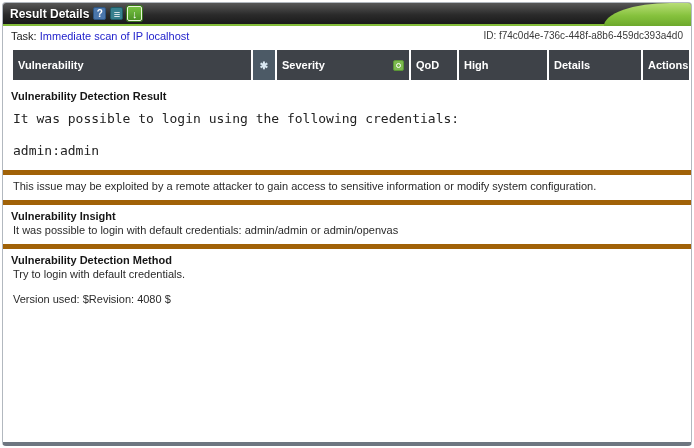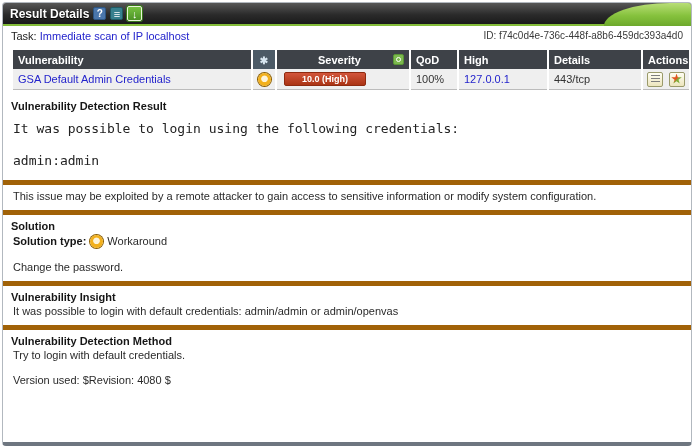--- a/index.html
+++ b/index.html
@@ -31,26 +31,26 @@
   .tb-export{ width:15px; height:15px; background:linear-gradient(#77c242,#4c9326); border:1px solid #e9f5da; box-shadow:0 0 0 1px #3a7a1c; line-height:14px; font-size:11px; }
   
   .taskrow{ flex:0 0 22px; display:flex; align-items:flex-start; justify-content:space-between; padding:4px 8px 2px; }
   .taskrow .left{ font-size:11px; color:#222; }
   a.link{ color:#2323cc; text-decoration:none; cursor:pointer; }
   .idtext{ font-size:10px; color:#3a3a3a;margin-left:28px; }
   
   table.results{ margin:2px 8px 0; width:calc(100% - 16px); border-collapse:separate; border-spacing:2px 0; table-layout:fixed; }
   th{
     background:#3e4248; color:#fff; font-size:11px; font-weight:bold; text-align:left;
-    padding:3px 5px; height:19px; white-space:nowrap;
+    padding:3px 5px; height:30px; white-space:nowrap;
   }
   th.col-st{ background:#4c5a66; text-align:center; padding:3px 2px; }
   td{ background:#efefef; font-size:11px; color:#333; padding:3px 5px; height:21px; border-bottom:1px solid #bcbcbc; }
   td.center{ text-align:center; padding:2px 1px; }
-  .sev-th{ display:flex; align-items:center; justify-content:space-between;margin-left:36px; }
+  .sev-th{ display:flex; align-items:center; justify-content:space-between; }
   .sev-toggle{ width:11px; height:11px; background:#7cb94e; border:1px solid #5a9636; border-radius:2px; display:inline-flex; align-items:center; justify-content:center; cursor:pointer; }
   .sev-toggle i{ display:block; width:5px; height:5px; border:1.5px solid #fff; border-radius:50%; }
   .st-head-icon{ color:#d8e6f0; font-size:10px; }
   .sev-badge{
     width:82px; height:14px; margin-left:2px; border-radius:2px;
     background:linear-gradient(#d2553b,#ab3414); border:1px solid #8f2a10;
     color:#fff; font-size:9px; font-weight:bold; text-align:center; line-height:12px;
   }
   .wa-icon{
     display:inline-block; width:13px; height:13px; border-radius:50%;
@@ -122,64 +122,37 @@
           <span class="sev-toggle">
                 <i></i>
               </span>
         </span>
       </th>
       <th>QoD</th>
       <th>High</th>
       <th>Details</th>
       <th>Actions</th>
     </tr>
-    <tr>
-      <td><a class="link">GSA Default Admin Credentials</a></td>
-      <td class="center"><span class="wa-icon"></span></td>
-      <td>
-            <div class="sev-badge">10.0 (High)</div>
-          </td>
-      <td>100%</td>
-      <td><a class="link">127.0.0.1</a></td>
-      <td>443/tcp</td>
-      <td class="center">
-        <span class="act-btn">
-              <span class="note-lines"></span>
-            </span>
-        <span class="act-btn">
-              <span class="ovr-star"></span>
-            </span>
-      </td>
-    </tr>
   </tbody>
     </table>
 
   <div class="sections">
 
 
     <div class="section">
       <div class="sec-h">Vulnerability Detection Result</div>
       <pre class="mono">It was possible to login using the following credentials:
 
 admin:admin</pre>
     </div>
 
     <div class="section">
       <div class="sec-t">This issue may be exploited by a remote attacker to gain access to sensitive information or modify system configuration.</div>
     </div>
 
-    <div class="section">
-      <div class="sec-h">Solution</div>
-      <div class="sol-line">
-        <b>Solution type:</b>
-        <span class="wa-icon"></span>
-        <span>Workaround</span>
-      </div>
-      <div class="sec-t gap-t">Change the password.</div>
-    </div>
 
     <div class="section">
       <div class="sec-h">Vulnerability Insight</div>
       <div class="sec-t">It was possible to login with default credentials: admin/admin or admin/openvas</div>
     </div>
 
     <div class="section">
       <div class="sec-h">Vulnerability Detection Method</div>
       <div class="sec-t">Try to login with default credentials.</div>
       <div class="sec-t gap-t">Version used: $Revision: 4080 $</div>

